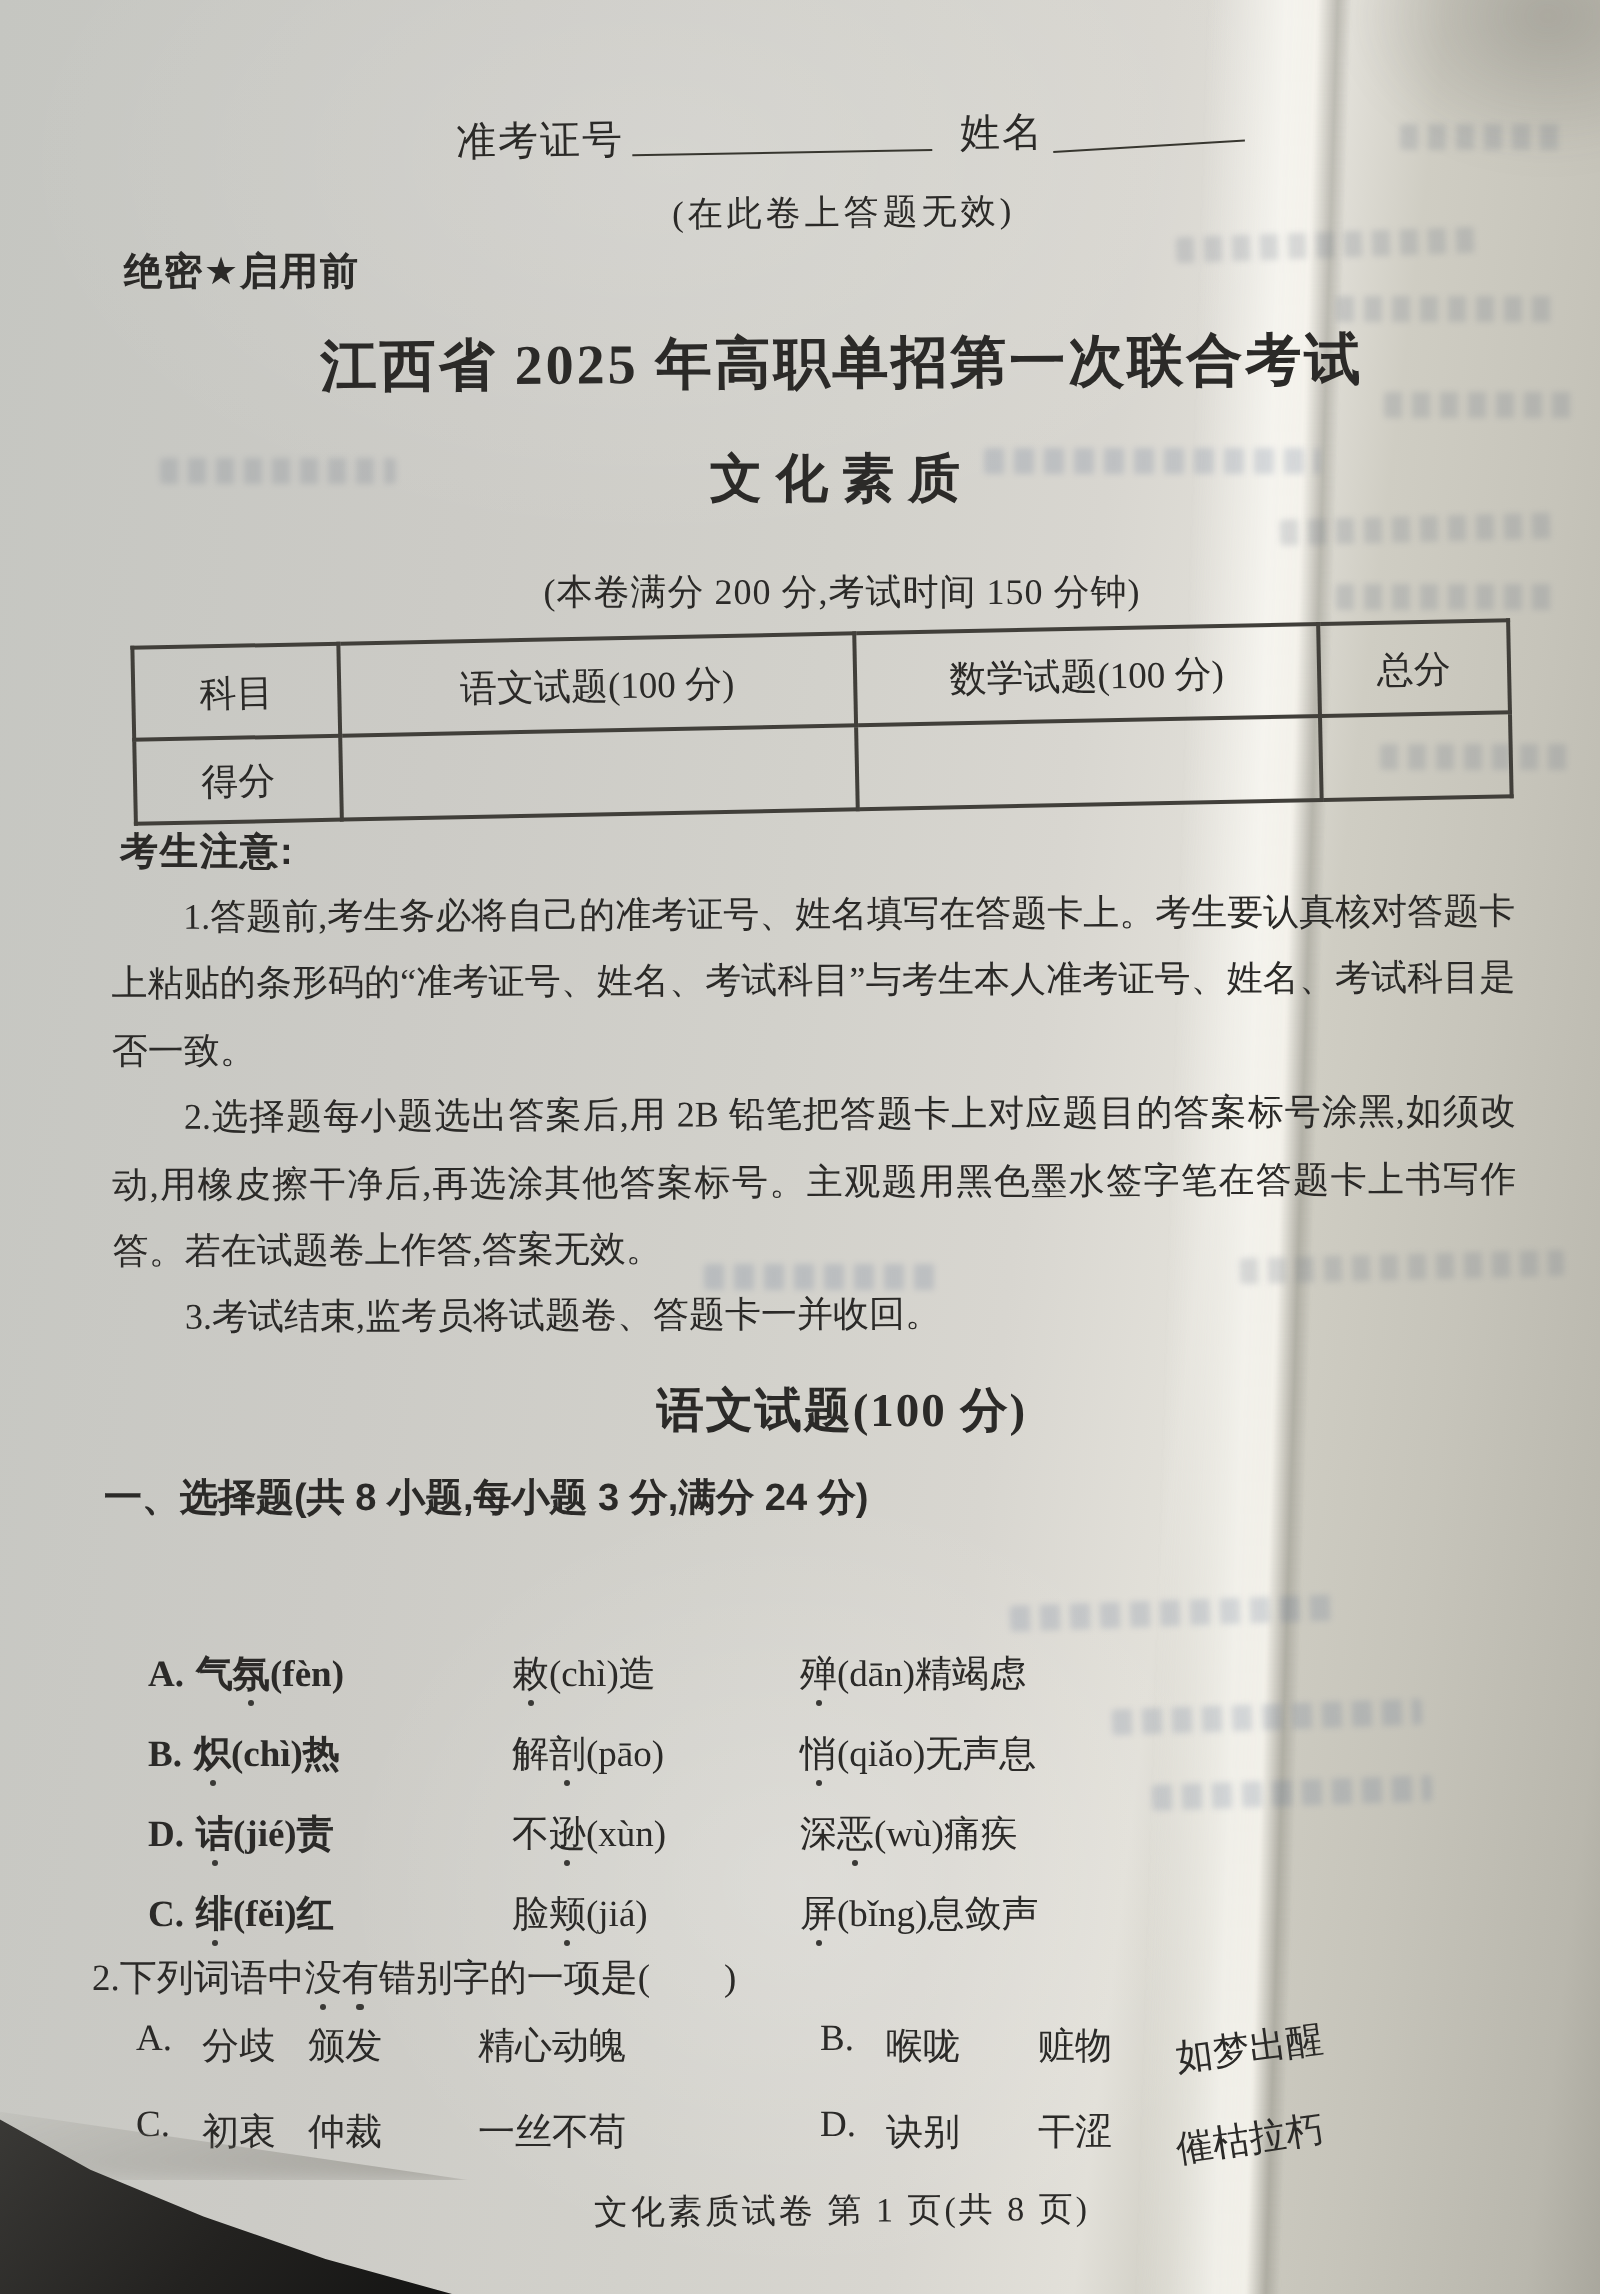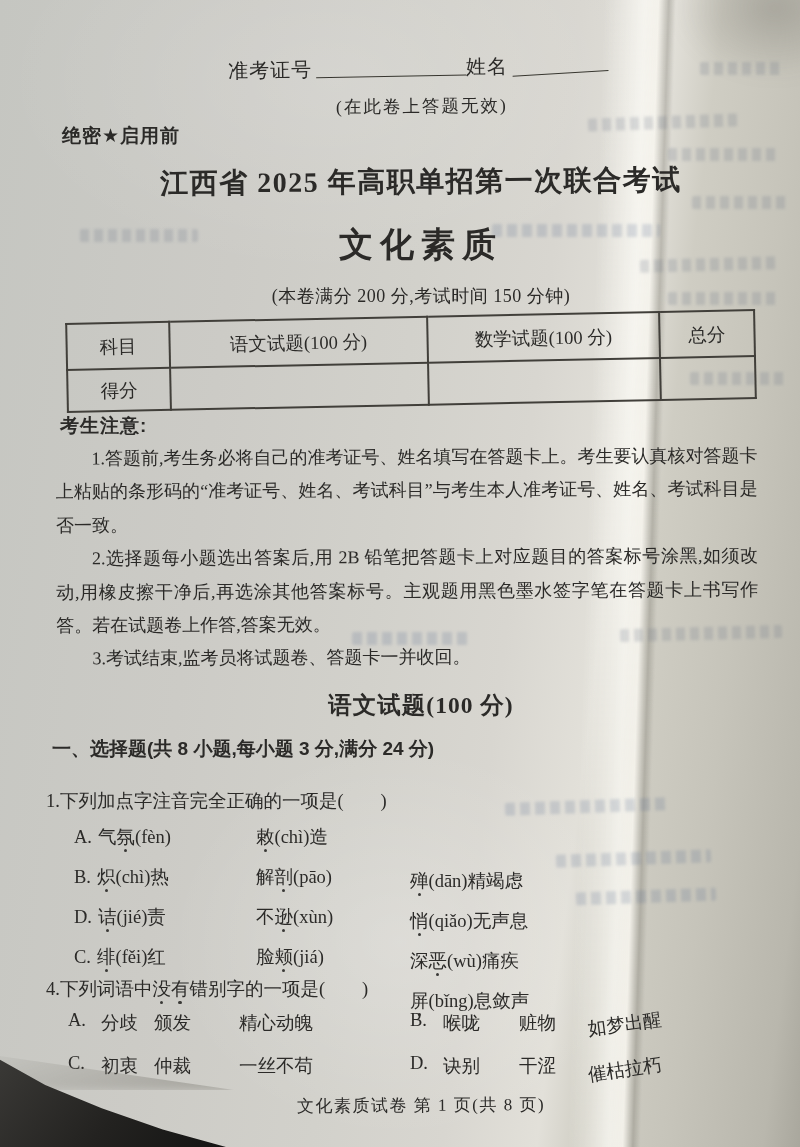--- a/index.html
+++ b/index.html
@@ -38,25 +38,25 @@
   
   .content{position:absolute;inset:0;font-size:18px;}
   .abs{position:absolute;}
   .center{left:0;width:800px;text-align:center;padding-left:42px;box-sizing:border-box;}
   .hei{font-family:"Liberation Sans","DejaVu Sans",sans-serif;font-weight:700;}
 
   .hdr{top:54px;left:228px;width:420px;transform:rotate(-1deg);font-size:20px;letter-spacing:1px;}
   .blank{display:inline-block;border-bottom:1.8px solid #37362f;height:20px;vertical-align:-2px;}
   .blank1{width:150px;margin-left:4px;}
   .blank2{width:96px;margin-left:4px;transform:rotate(-2.4deg);}
-  .name-label{}
+  .name-label{margin-left:14px;}
   .note{top:94px;left:336px;font-size:17.5px;letter-spacing:2px;transform:rotate(-.6deg);}
   .secrecy{top:123px;left:62px;font-size:19px;letter-spacing:1px;}
   .title{top:163px;font-size:28px;font-weight:700;letter-spacing:1.5px;transform:rotate(-.4deg);}
-  .subtitle{top:222px;font-size:34px;font-weight:700;letter-spacing:7px;}
+  .subtitle{top:222px;font-size:26px;font-weight:700;letter-spacing:7px;}
   .info{top:284px;font-size:18px;letter-spacing:.5px;}
 
   table.score{position:absolute;top:316px;left:66px;width:690px;border-collapse:collapse;
     transform:rotate(-1.15deg);font-size:18.5px;}
   table.score td{border:2px solid #413f3a;text-align:center;padding:0;}
   .r-head td{height:44px;}
   .r-score td{height:40px;}
   .col-subj{width:102px;}
   .col-cn{width:258px;}
   .col-math{width:232px;}
@@ -69,23 +69,23 @@
 
   .cn-head{top:689px;font-size:23.5px;font-weight:700;letter-spacing:1px;}
   .part-head{top:736px;left:52px;font-size:19px;}
   .q{left:46px;font-size:18.5px;}
   .q1{top:788px;}
   .q2{top:976px;}
 
   .opt-grid{position:absolute;top:824px;left:74px;width:660px;}
   .opt-row{position:relative;height:40px;font-size:18.5px;}
   .oc{position:absolute;top:0;white-space:nowrap;}
-  .oc1{left:0;}
+  .oc1{left:0;font-weight:bold;}
   .oc2{left:182px;}
-  .oc3{left:336px;margin-top:44px;}
+  .oc3{left:326px;}
   .letter{margin-right:6px;}
 
   .dt{position:relative;}
   .dt::after{content:"";position:absolute;left:50%;bottom:-5px;width:3.4px;height:3.4px;
     margin-left:-1.7px;border-radius:50%;background:#3a3936;}
 
   .q2rows{position:absolute;top:1010px;left:68px;width:700px;}
   .q2row{position:relative;height:43px;font-size:18.5px;}
   .grp{position:absolute;top:0;}
   .grp-l{left:0;width:330px;}
@@ -157,21 +157,20 @@
     <div class="abs notice-head hei">考生注意:</div>
     <div class="abs notice-body">
       <p>1.答题前,考生务必将自己的准考证号、姓名填写在答题卡上。考生要认真核对答题卡上粘贴的条形码的“准考证号、姓名、考试科目”与考生本人准考证号、姓名、考试科目是否一致。</p>
       <p>2.选择题每小题选出答案后,用 2B 铅笔把答题卡上对应题目的答案标号涂黑,如须改动,用橡皮擦干净后,再选涂其他答案标号。主观题用黑色墨水签字笔在答题卡上书写作答。若在试题卷上作答,答案无效。</p>
       <p>3.考试结束,监考员将试题卷、答题卡一并收回。</p>
     </div>
 
     <div class="abs center cn-head">语文试题(100 分)</div>
     <div class="abs part-head hei">一、选择题(共 8 小题,每小题 3 分,满分 24 分)</div>
 
-    <div class="abs q q1">1.下列加点字注音完全正确的一项是(　　)</div>
 
     <div class="opt-grid">
       <div class="opt-row">
         <span class="oc oc1"><span class="letter">A.</span><span>气</span><span class="dt">氛</span><span>(fèn)</span></span>
         <span class="oc oc2"><span></span><span class="dt">敕</span><span>(chì)造</span></span>
         <span class="oc oc3"><span></span><span class="dt">殚</span><span>(dān)精竭虑</span></span>
       </div>
       <div class="opt-row">
         <span class="oc oc1"><span class="letter">B.</span><span></span><span class="dt">炽</span><span>(chì)热</span></span>
         <span class="oc oc2"><span>解</span><span class="dt">剖</span><span>(pāo)</span></span>
@@ -183,21 +182,21 @@
         <span class="oc oc3"><span>深</span><span class="dt">恶</span><span>(wù)痛疾</span></span>
       </div>
       <div class="opt-row">
         <span class="oc oc1"><span class="letter">C.</span><span></span><span class="dt">绯</span><span>(fěi)红</span></span>
         <span class="oc oc2"><span>脸</span><span class="dt">颊</span><span>(jiá)</span></span>
         <span class="oc oc3"><span></span><span class="dt">屏</span><span>(bǐng)息敛声</span></span>
       </div>
     </div>
 
     <div class="abs q q2">
-      <span>4.下列词语中</span><span class="dt">没</span><span class="dt">有</span><span>错别字的一项是(　　)</span>
+      <span>2.下列词语中</span><span class="dt">没</span><span class="dt">有</span><span>错别字的一项是(　　)</span>
     </div>
 
     <div class="q2rows">
       <div class="q2row">
         <span class="grp grp-l">
           <span class="w p0">A.</span>
           <span class="w p1">分歧</span>
           <span class="w p2">颁发</span>
           <span class="w p3">精心动魄</span>
         </span>

